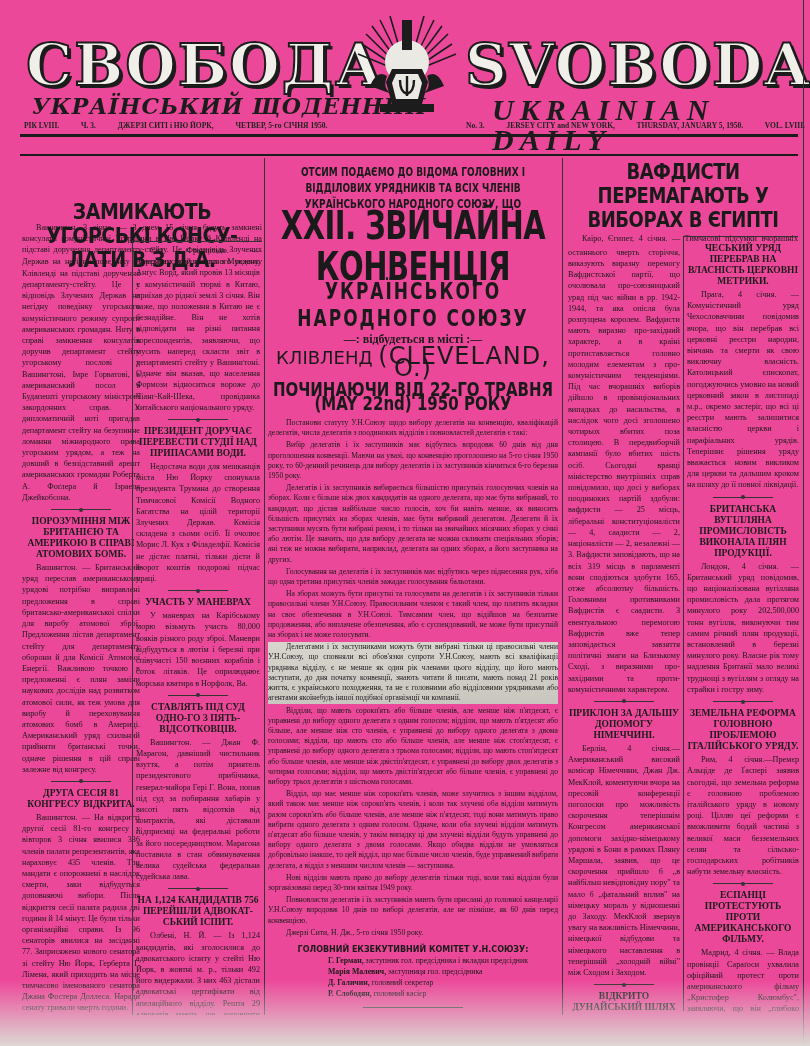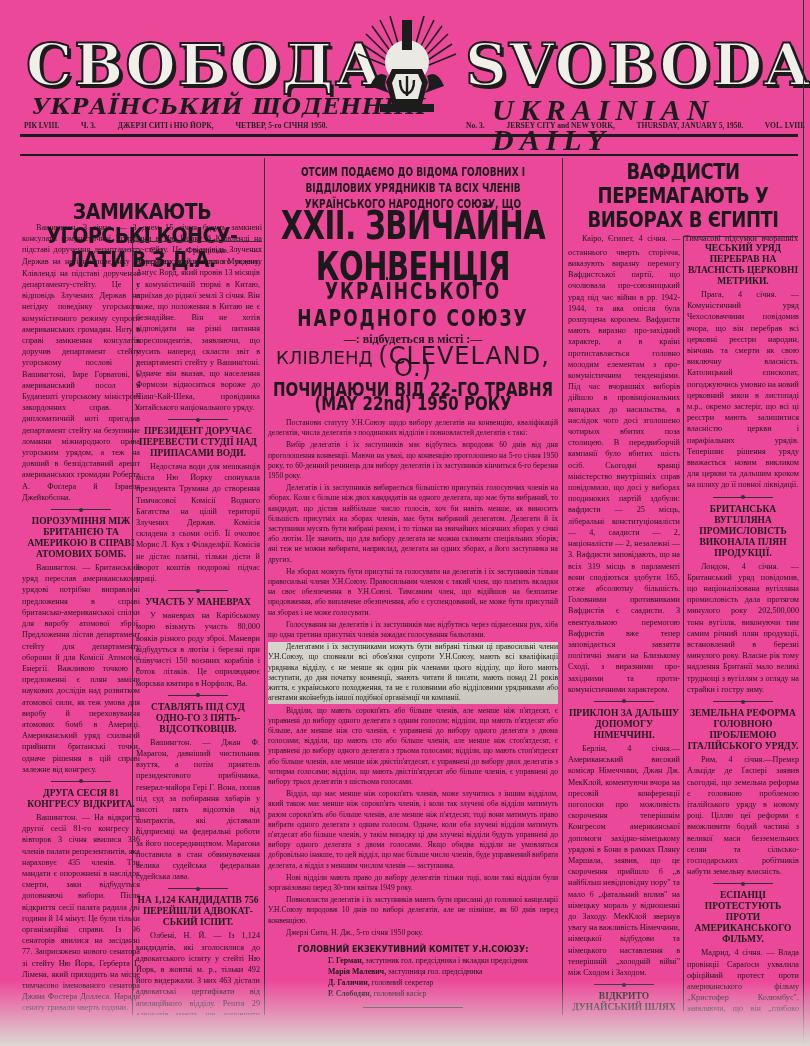--- a/index.html
+++ b/index.html
@@ -146,22 +146,22 @@
     <div class="conv-where">—: <span>відбудеться в місті</span> :—</div>
     <div class="conv-city">
       <span>КЛІВЛЕНД</span>
       <b>(CLEVELAND, O.)</b>
     </div>
     <div class="conv-date">ПОЧИНАЮЧИ ВІД 22-ГО ТРАВНЯ (MAY 22nd) 1950 РОКУ</div>
     <div class="cbody">
       <p>Постанови статуту У.Н.Союзу щодо вибору делегатів на конвенцію, кваліфікацій делегатів, числа делегатів з поодиноких відділів і повновластей делегатів є такі:</p>
       <p>Вибір делегатів і їх заступників має відбутись впродовж 60 днів від дня проголошення конвенції. Маючи на увазі, що конвенцію проголошено на 5-го січня 1950 року, то 60-денний речинець для вибору делегатів і їх заступників кінчиться 6-го березня 1950 року.</p>
       <p>Делегатів і їх заступників вибирається більшістю присутніх голосуючих членів на зборах. Коли є більше ніж двох кандидатів на одного делегата, що має бути вибраний, то кандидат, що дістав найбільше число голосів, хоч би навіть менше, як виносить більшість присутніх на зборах членів, має бути вибраний делегатом. Делегати й їх заступники мусять бути вибрані разом, і то тільки на звичайних місячних зборах у січні або лютім. Це значить, що для вибору делегата не можна скликати спеціяльних зборів; ані теж не можна вибирати, наприклад, делегата на одних зборах, а його заступника на других.</p>
+      <p>Голосування на делегатів і їх заступників має відбутись через піднесення рук, хіба що одна третина присутніх членів зажадає голосування бальотами.</p>
       <p>На зборах можуть бути присутні та голосувати на делегатів і їх заступників тільки правосильні члени У.Н.Союзу. Правосильним членом є такий член, що платить вкладки на своє обезпечення в У.Н.Союзі. Тимсамим член, що відійшов на безплатне продовження, або виплачене обезпечення, або є суспендований, не може бути присутній на зборах і не може голосувати.</p>
-      <p>Голосування на делегатів і їх заступників має відбутись через піднесення рук, хіба що одна третина присутніх членів зажадає голосування бальотами.</p>
       <div class="shade">
         <p>Делегатами і їх заступниками можуть бути вибрані тільки ці правосильні члени У.Н.Союзу, що сповняли всі обов'язки супроти У.Н.Союзу, мають всі кваліфікації урядника відділу, є не менше як один рік членами цього відділу, що його мають заступати, до дня початку конвенції, знають читати й писати, мають понад 21 років життя, є українського походження, та не є головними або відділовими урядниками або агентами якоїнебудь іншої подібної організації чи компанії.</p>
       </div>
       <p>Відділи, що мають сорокп'ять або більше членів, але менше ніж п'ятдесят, є управнені до вибору одного делегата з одним голосом; відділи, що мають п'ятдесят або більше, але менше ніж сто членів, є управнені до вибору одного делегата з двома голосами; відділи, що мають сто або більше членів, але менше ніж стоп'ятдесят, є управнені до вибору одного делегата з трьома голосами; відділи, що мають стоп'ятдесят або більше членів, але менше ніж двістіп'ятдесят, є управнені до вибору двох делегатів з чотирма голосами; відділи, що мають двістіп'ятдесят або більше членів, є управнені до вибору трьох делегатів з шістьома голосами.</p>
       <p>Відділ, що має менше ніж сорокп'ять членів, може злучитись з іншим відділом, який також має менше ніж сорокп'ять членів, і коли так злучені оба відділи матимуть разом сорокп'ять або більше членів, але менше ніж п'ятдесят, тоді вони матимуть право вибрати одного делегата з одним голосом. Одначе, коли оба злучені відділи матимуть п'ятдесят або більше членів, у такім випадку ці два злучені відділи будуть управнені до вибору одного делегата з двома голосами. Якщо обидва відділи не умовляться добровільно інакше, то цей відділ, що має більше число членів, буде управнений вибрати делегата, а відділ з меншим числом членів — заступника.</p>
       <p>Нові відділи мають право до вибору делегатів тільки тоді, коли такі відділи були зорганізовані перед 30-тим квітня 1949 року.</p>
       <p>Повновласти делегатів і їх заступників мають бути прислані до головної канцелярії У.Н.Союзу впродовж 10 днів по виборі делегатів, але не пізніше, як 60 днів перед конвенцією.</p>
       <p>Джерзі Сити, Н. Дж., 5-го січня 1950 року.</p>
     </div>
     <div class="committee">

